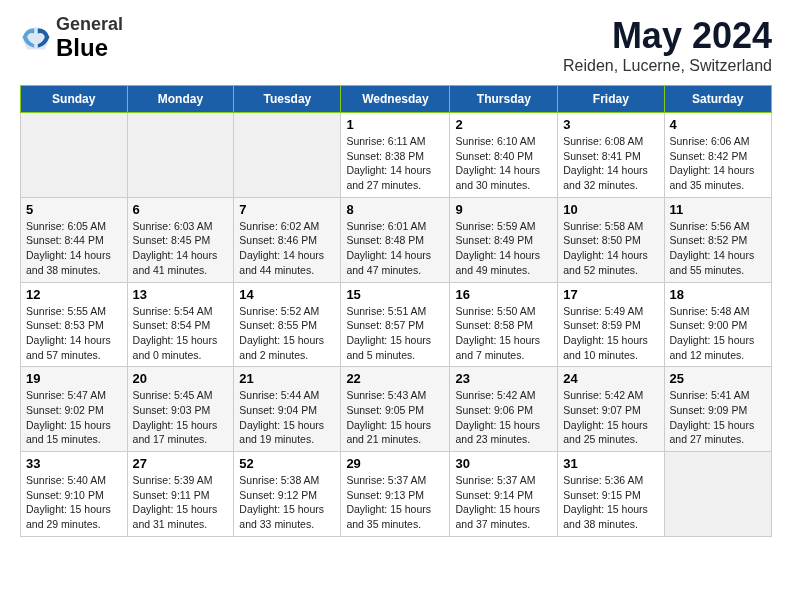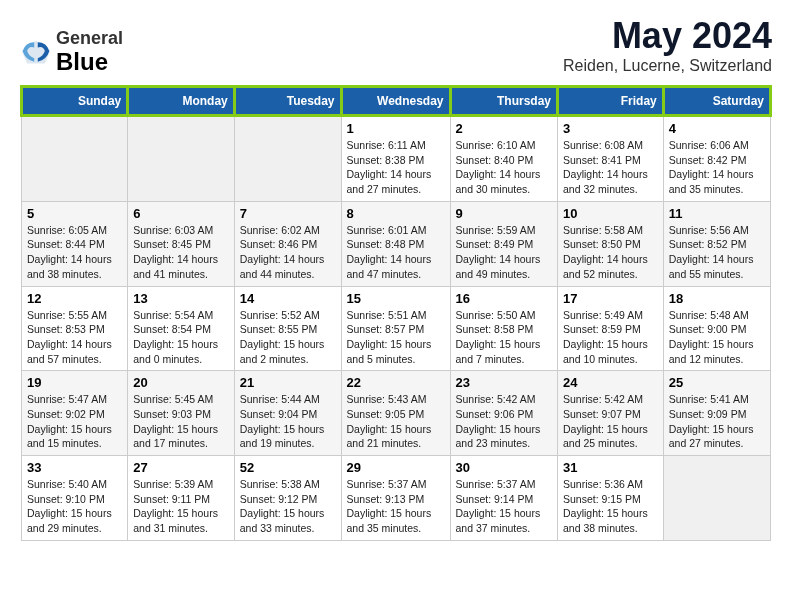--- a/index.html
+++ b/index.html
@@ -1,28 +1,28 @@
 <!DOCTYPE html>
 <html><head>
   <meta charset="utf-8">
   <style>
     * { box-sizing: border-box; margin: 0; padding: 0; }
     body { font-family: Arial, sans-serif; background: #fff; width: 792px; min-height: 612px; }
     .page { width: 792px; padding: 15px 20px; }
-    .header { display: flex; justify-content: space-between; align-items: flex-end; margin-bottom: 10px; }
+    .header { display: flex; justify-content: space-between; align-items: flex-start; margin-bottom: 10px; }
     .logo { display: flex; align-items: center; }
     .logo-text { display: flex; flex-direction: column; line-height: 1.1; }
     .logo-general { font-size: 18px; font-weight: bold; color: #333; }
     .logo-blue { font-size: 24px; font-weight: bold; color: #000000; }
     .logo-icon { width: 32px; height: 28px; margin-right: 4px; }
     .title-block { text-align: right; }
     .main-title { font-size: 36px; font-weight: bold; color: #0f172a; }
     .subtitle { font-size: 16px; color: #333; }
     table { width: 100%; border-collapse: collapse; font-size: 11px; }
-    thead tr th { background-color: #1a5fa8; color: #fff; padding: 6px 5px; text-align: right; font-size: 12px; border: 3px solid #84cc16; }
+    thead tr th { background-color: #1a5fa8; color: #fff; padding: 6px 5px; text-align: center; font-size: 12px; border: 1px solid #84cc16; }
     tbody tr td { border: 1px solid #ccc; vertical-align: top; padding: 4px 5px; min-height: 80px; width: 113px; }
     tbody tr:nth-child(even) { background-color: #f5f5f5; }
     tbody tr:nth-child(odd) { background-color: #fff; }
     .day-num { font-weight: bold; font-size: 13px; margin-bottom: 2px; }
     .day-info { font-size: 10.5px; color: #222; line-height: 1.4; }
     td.empty { background: #f0f0f0; }
   </style>
 </head>
 <body>
 

